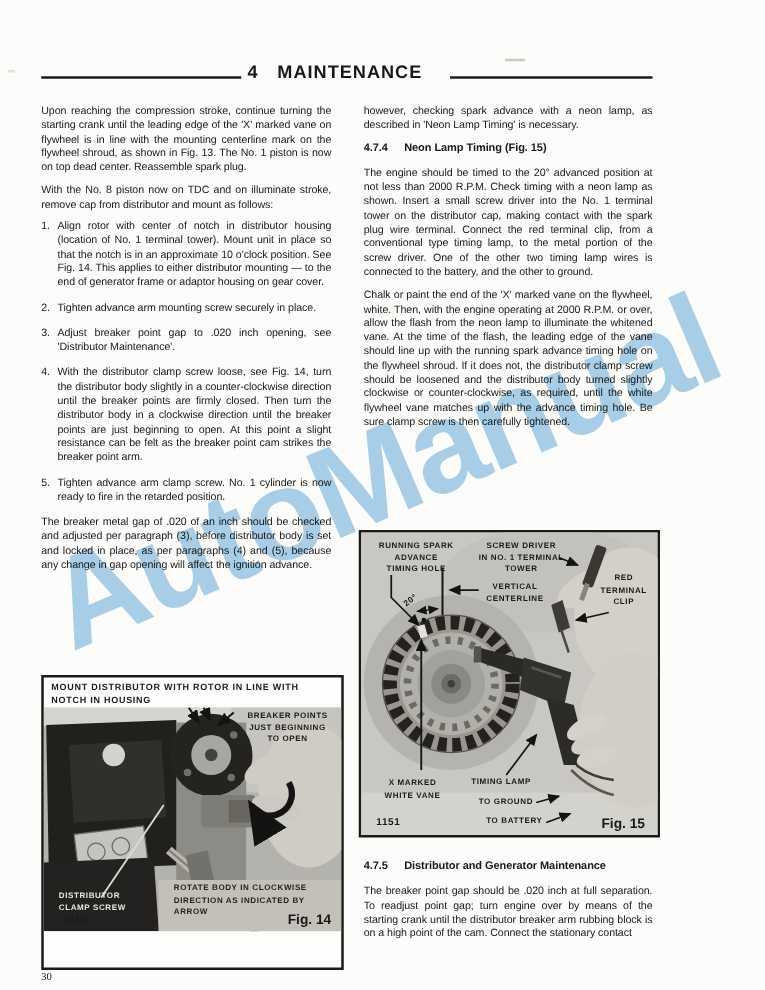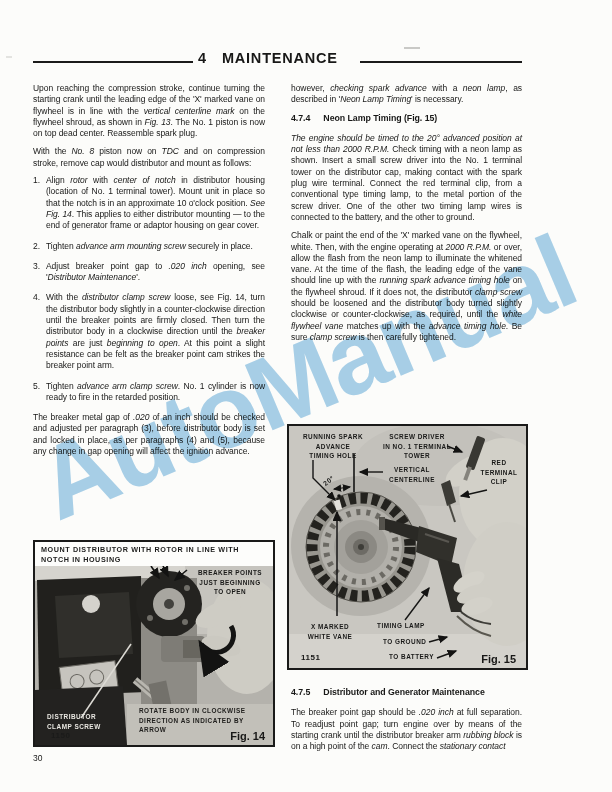--- a/index.html
+++ b/index.html
@@ -7,57 +7,57 @@
         font-family:"Liberation Sans", sans-serif;color:#181817;}
   
   .hrule{position:absolute;height:2px;background:#1b1b1a;}
   .hdr{position:absolute;left:198px;top:50px;display:flex;gap:15px;align-items:baseline;
        font-weight:bold;font-size:14.5px;letter-spacing:.8px;}
   .artifact{position:absolute;background:#c9c9c6;}
   
   .col{position:absolute;font-size:8.5px;line-height:11.3px;letter-spacing:-0.05px;
        text-align:justify;}
   .col p{margin:0 0 7px 0;}
-  .it{font-style:italic;}
+  .it{}
   .li{display:flex;margin:0 0 9px 0;}
   .li-num{width:13px;flex:0 0 13px;}
   .li-body{flex:1;text-align:justify;}
   .shead{display:flex;gap:13px;font-weight:bold;font-size:8.8px;margin:3px 0 9px 0;}
   
   .figbox{position:absolute;border:2px solid #1a1a19;background:#fdfdfb;box-sizing:border-box;}
   .fig-label{position:absolute;font-size:6.4px;font-weight:bold;letter-spacing:.5px;
              line-height:9.6px;color:#191918;white-space:pre-line;}
   .fig-label.center{text-align:center;}
   .fig-num{position:absolute;font-weight:bold;font-size:8px;letter-spacing:.5px;}
   .fig-cap{position:absolute;font-weight:bold;font-size:11px;}
   .f14cap{position:absolute;left:6px;top:3px;width:230px;font-size:7.2px;font-weight:bold;
           letter-spacing:.6px;line-height:10px;white-space:pre-line;color:#1c1c1b;}
   
   .watermark{position:absolute;left:306px;top:378px;transform:translate(-50%,-50%) rotate(-23deg);
              font-size:103px;font-weight:bold;white-space:nowrap;letter-spacing:-2px;
              color:rgba(116,180,223,0.62);mix-blend-mode:multiply;pointer-events:none;z-index:30;}
-  .pageno{position:absolute;left:33px;top:753px;font-size:8.5px;}
+  .pageno{position:absolute;left:33px;top:776px;font-size:8.5px;font-family:Liberation Serif, serif;}
 </style>
 </head>
 <body>
 
 <div class="page">
 
   <div class="hrule" style="left:33px;top:61px;width:160px;"></div>
   <div class="hrule" style="left:360px;top:61px;width:162px;"></div>
   <div class="artifact" style="left:404px;top:47px;width:16px;height:2px;"></div>
   <div class="artifact" style="left:6px;top:56px;width:6px;height:2px;opacity:.5;"></div>
   <div class="hdr">
     <span>4</span>
     <span>MAINTENANCE</span>
   </div>
 
   <div class="col" style="left:33px;top:83px;width:232px;">
-    <p><span>Upon reaching the compression stroke, continue turning the starting crank until the leading edge of the 'X' marked vane on flywheel is in line with the </span><span class="it">vertical centerline mark</span><span> on the flywheel shroud, as shown in </span><span class="it">Fig. 13</span><span>. The No. 1 piston is now on top dead center. Reassemble spark plug.</span></p>
-    <p style="margin-bottom:6px;"><span>With the </span><span class="it">No. 8</span><span> piston now on </span><span class="it">TDC</span><span> and on compression stroke, remove cap would distributor and mount as follows:</span></p>
+    <p><span>Upon reaching the compression stroke, continue turning the starting crank until the leading edge of the 'X' marked vane on flywheel is in line with the </span><span class="it">mounting centerline mark</span><span> on the flywheel shroud, as shown in </span><span class="it">Fig. 13</span><span>. The No. 1 piston is now on top dead center. Reassemble spark plug.</span></p>
+    <p style="margin-bottom:6px;"><span>With the </span><span class="it">No. 8</span><span> piston now on </span><span class="it">TDC</span><span> and on illuminate stroke, remove cap from distributor and mount as follows:</span></p>
     <div class="li">
       <span class="li-num">1.</span>
       <div class="li-body"><span>Align </span><span class="it">rotor</span><span> with </span><span class="it">center of notch</span><span> in distributor housing (location of No. 1 terminal tower). Mount unit in place so that the notch is in an approximate 10 o'clock position. </span><span class="it">See Fig. 14</span><span>. This applies to either distributor mounting — to the end of generator frame or adaptor housing on gear cover.</span></div>
     </div>
     <div class="li">
       <span class="li-num">2.</span>
       <div class="li-body"><span>Tighten </span><span class="it">advance arm mounting screw</span><span> securely in place.</span></div>
     </div>
     <div class="li">
       <span class="li-num">3.</span>
@@ -85,21 +85,21 @@
   </div>
 
   <div class="col" style="left:291px;top:684px;width:231px;">
     <div class="shead">
       <span>4.7.5</span>
       <span>Distributor and Generator Maintenance</span>
     </div>
     <p><span>The breaker point gap should be </span><span class="it">.020 inch</span><span> at full separation. To readjust point gap; turn engine over by means of the starting crank until the distributor breaker arm </span><span class="it">rubbing block</span><span> is on a high point of the </span><span class="it">cam</span><span>. Connect the </span><span class="it">stationary contact</span></p>
   </div>
 
-  <div class="figbox" style="left:33px;top:540px;width:242px;height:207px;">
+  <div class="figbox" style="left:33px;top:540px;width:242px;height:236px;">
     <div class="f14cap">MOUNT DISTRIBUTOR WITH ROTOR IN LINE WITH
 NOTCH IN HOUSING</div>
     <svg style="position:absolute;left:0;top:24px;" width="238" height="179" viewBox="0 0 238 179">
       <defs>
         <marker id="a14" markerWidth="8" markerHeight="8" refX="6" refY="3" orient="auto">
           <path d="M0 0 L7 3 L0 6 Z" fill="#131312"></path>
         </marker>
       </defs>
       <rect width="238" height="179" fill="#b4b2ac"></rect>
       <rect x="0" y="0" width="238" height="15" fill="#d6d4ce"></rect>

